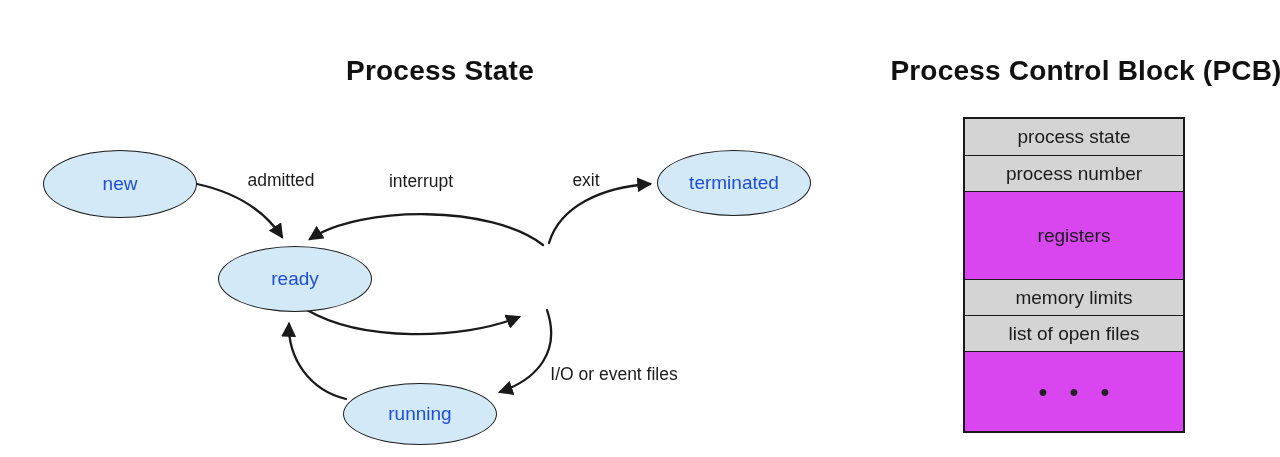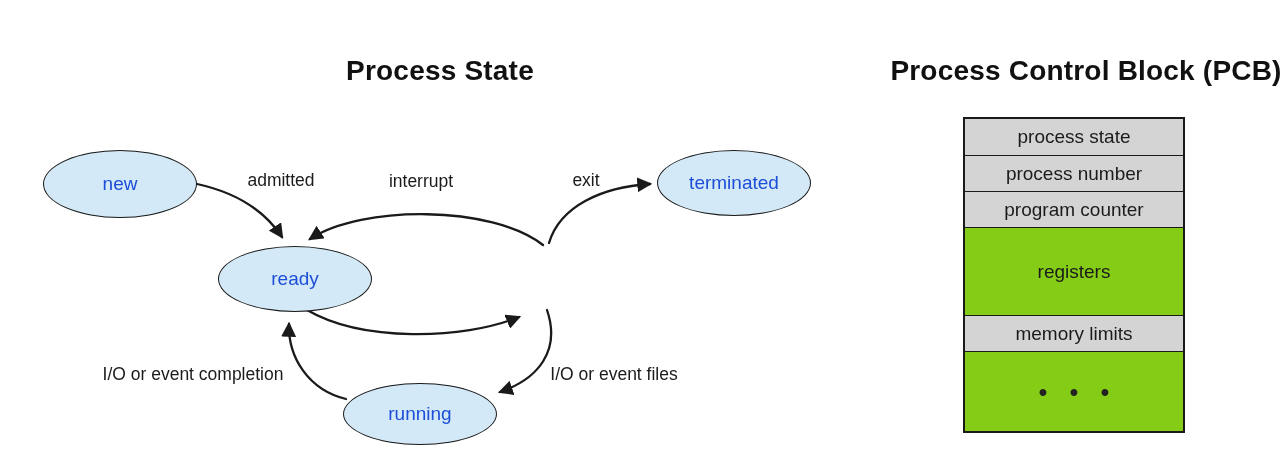--- a/index.html
+++ b/index.html
@@ -79,21 +79,21 @@
   .pcb-row {
     display: flex;
     align-items: center;
     justify-content: center;
     font-size: 19px;
     color: #1b1b1b;
     border-top: 1.6px solid #1a1a1a;
   }
   .pcb-row:first-child { border-top: none; }
   .pcb-row.gray { background: #d4d4d4; }
-  .pcb-row.blue { background: #84cc16; }
+  .pcb-row.blue { background: #d946ef; }
   .row-h  { height: 36px; }
   .row-h2 { height: 88px; }
   .row-h3 { height: 80px; }
   .pcb-row.dots {
     font-size: 24px;
     font-weight: bold;
     letter-spacing: 8px;
     padding-left: 8px; 
     color: #222;
   }
@@ -130,24 +130,23 @@
     <span>running</span>
   </div>
   <div class="state" id="state-terminated">
     <span>terminated</span>
   </div>
 
   <div class="edge-label" id="lbl-admitted">admitted</div>
   <div class="edge-label" id="lbl-interrupt">interrupt</div>
   <div class="edge-label" id="lbl-exit">exit</div>
   <div class="edge-label" id="lbl-iowait">I/O or event files</div>
-  <div class="edge-label" id="lbl-iocomplete">I/O or event completion</div>
 
   <div class="pcb-table">
     <div class="pcb-row gray row-h">process state</div>
     <div class="pcb-row gray row-h">process number</div>
-    <div class="pcb-row gray row-h">program counter</div>
     <div class="pcb-row blue row-h2">registers</div>
     <div class="pcb-row gray row-h">memory limits</div>
+    <div class="pcb-row gray row-h">list of open files</div>
     <div class="pcb-row blue row-h3 dots">• • •</div>
   </div>
 
 </div>
 
 </body></html>

